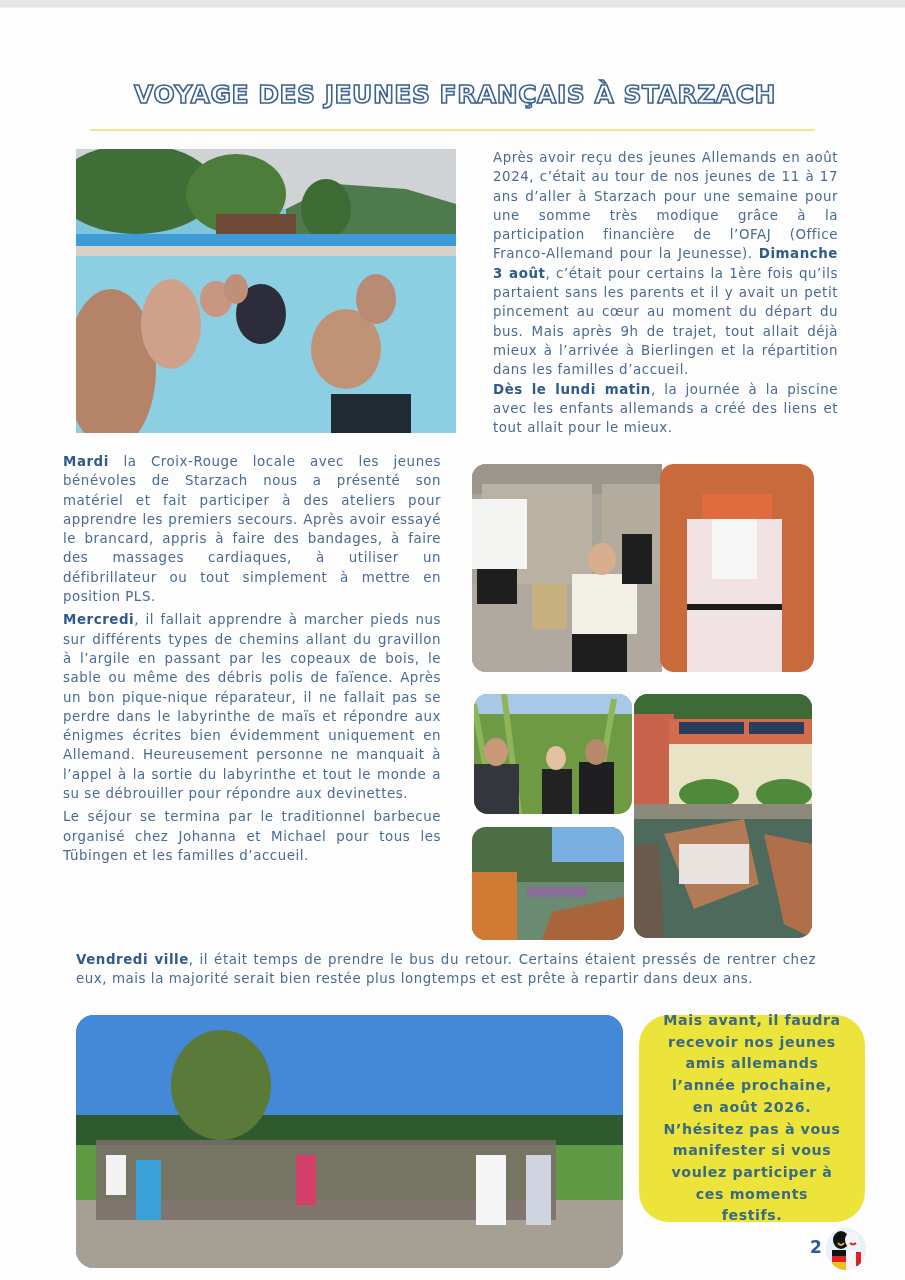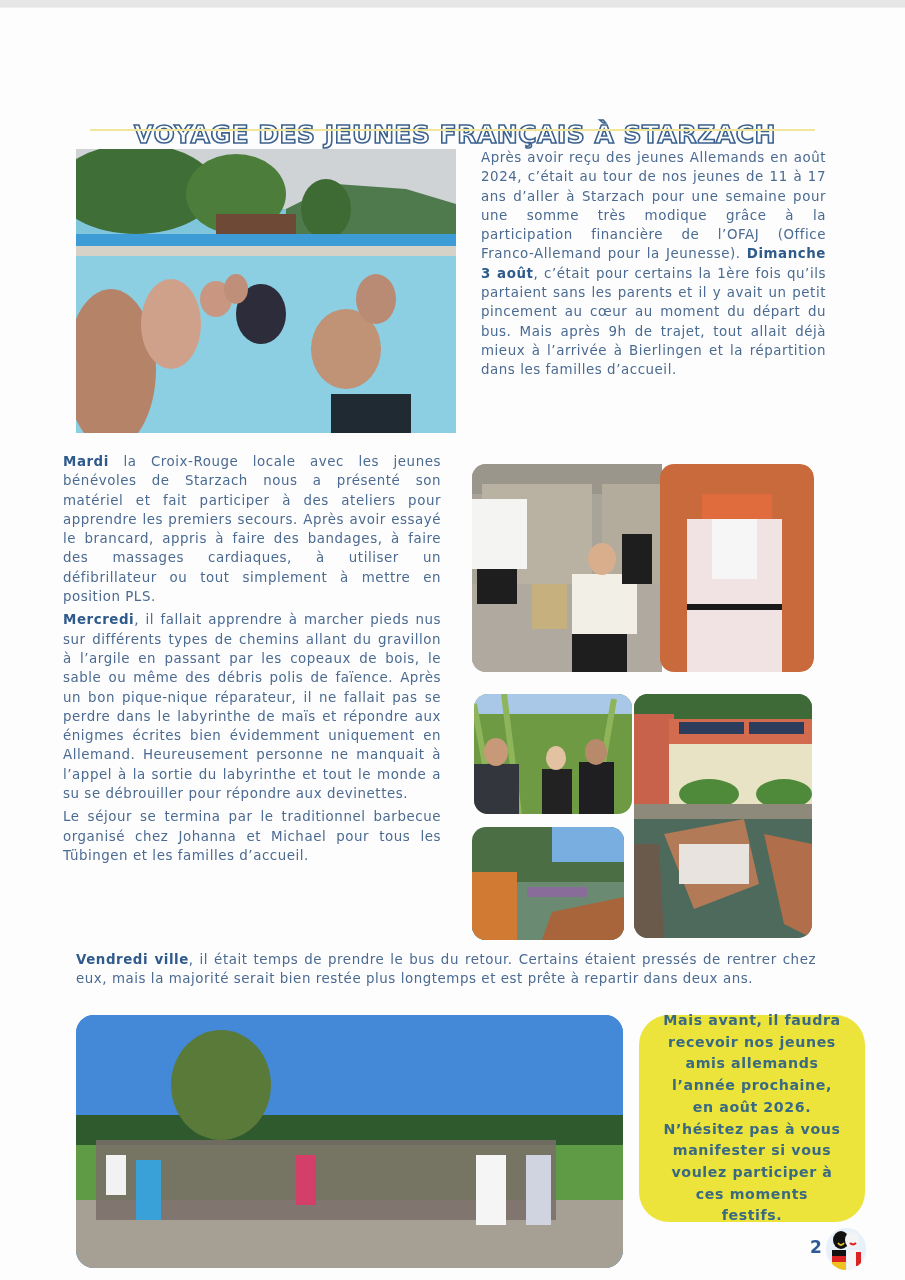--- a/index.html
+++ b/index.html
@@ -1,18 +1,18 @@
 <!DOCTYPE html>
 <html><head>
 <meta charset="utf-8">
 <style>
   html,body{margin:0;padding:0;}
   body{width:905px;height:1280px;background:#fdfdfd;position:relative;overflow:hidden;font-family:"DejaVu Sans","Liberation Sans",sans-serif;color:#4a6a92;}
   .topbar{position:absolute;left:0;top:0;width:905px;height:7px;background:#e6e6e6;border-bottom:1px solid #eeeeee;}
-  .title{position:absolute;left:90px;top:80px;width:730px;text-align:center;font-family:"DejaVu Sans",sans-serif;font-weight:bold;font-size:25px;letter-spacing:0.5px;color:#ffffff;-webkit-text-stroke:1.6px #3c6290;text-transform:uppercase;margin-top:40px;}
+  .title{position:absolute;left:90px;top:80px;width:730px;text-align:center;font-family:"DejaVu Sans",sans-serif;font-weight:bold;font-size:25px;letter-spacing:0.5px;color:#ffffff;-webkit-text-stroke:1.6px #3c6290;text-transform:uppercase;}
   .rule{position:absolute;left:90px;top:129px;width:725px;height:2px;background:#f1e59a;}
   .txt{position:absolute;font-size:13.4px;line-height:19.3px;letter-spacing:0.55px;color:#4a6a92;text-align:justify;}
   .txt p{margin:0;}
   .txt b{color:#2f5a8c;font-weight:bold;}
   .last-left{text-align-last:left;}
   .photo{position:absolute;overflow:hidden;}
   .photo svg{display:block;width:100%;height:100%;}
   .callout{position:absolute;left:639px;top:1015px;width:226px;height:207px;background:#ece43a;border-radius:30px;display:flex;align-items:center;justify-content:center;text-align:center;}
   .callout p{margin:16px;font-weight:bold;font-size:14.2px;line-height:21.7px;letter-spacing:0.6px;color:#3a6a82;padding:0 8px;}
   .pagenum{position:absolute;left:810px;top:1237px;font-weight:bold;font-size:17px;color:#2b5a94;}
@@ -42,23 +42,24 @@
     <ellipse cx="270" cy="200" rx="35" ry="40" fill="#c09276"></ellipse>
     <ellipse cx="95" cy="175" rx="30" ry="45" fill="#d0a18a"></ellipse>
     <ellipse cx="185" cy="165" rx="25" ry="30" fill="#2c2c3a"></ellipse>
     <ellipse cx="140" cy="150" rx="16" ry="18" fill="#c99681"></ellipse>
     <ellipse cx="160" cy="140" rx="12" ry="15" fill="#c08f79"></ellipse>
     <ellipse cx="300" cy="150" rx="20" ry="25" fill="#b98b75"></ellipse>
     <rect x="255" y="245" width="80" height="39" fill="#1f2a32"></rect>
   </svg>
 </div>
 
-<div class="txt" style="left:481px;top:148px;width:345px;">
+<div class="txt" style="left:493px;top:148px;width:345px;">
   <p><span>Après avoir reçu des jeunes Allemands en août 2024, c’était au tour de nos jeunes de 11 à 17 ans d’aller à Starzach pour une semaine pour une somme très modique grâce à la participation financière de l’OFAJ (Office Franco-Allemand pour la Jeunesse).</span>
   <b>Dimanche 3 août</b><span>, c’était pour certains la 1ère fois qu’ils partaient sans les parents et il y avait un petit pincement au cœur au moment du départ du bus. Mais après 9h de trajet, tout allait déjà mieux à l’arrivée à Bierlingen et la répartition dans les familles d’accueil.</span></p>
+  <p class="last-left"><b>Dès le lundi matin</b><span>, la journée à la piscine avec les enfants allemands a créé des liens et tout allait pour le mieux.</span></p>
 </div>
 
 <div class="txt" style="left:63px;top:452px;width:378px;">
   <p style="margin-bottom:4px;" class="last-left"><b>Mardi</b><span> la Croix-Rouge locale avec les jeunes bénévoles de Starzach nous a présenté son matériel et fait participer à des ateliers pour apprendre les premiers secours. Après avoir essayé le brancard, appris à faire des bandages, à faire des massages cardiaques, à utiliser un défibrillateur ou tout simplement à mettre en position PLS.</span></p>
   <p style="margin-bottom:4px;" class="last-left"><b>Mercredi</b><span>, il fallait apprendre à marcher pieds nus sur différents types de chemins allant du gravillon à l’argile en passant par les copeaux de bois, le sable ou même des débris polis de faïence. Après un bon pique-nique réparateur, il ne fallait pas se perdre dans le labyrinthe de maïs et répondre aux énigmes écrites bien évidemment uniquement en Allemand. Heureusement personne ne manquait à l’appel à la sortie du labyrinthe et tout le monde a su se débrouiller pour répondre aux devinettes.</span></p>
   <p class="last-left">Le séjour se termina par le traditionnel barbecue organisé chez Johanna et Michael pour tous les Tübingen et les familles d’accueil.</p>
 </div>
 
 <div class="photo" style="left:472px;top:464px;width:342px;height:208px;border-radius:14px;">
   <svg viewBox="0 0 342 208" preserveAspectRatio="none">

